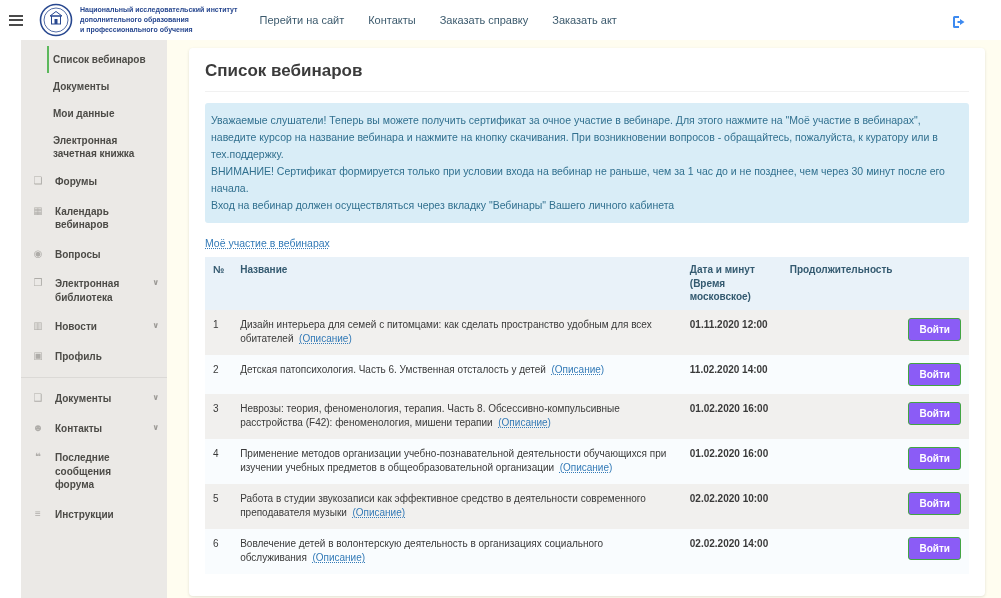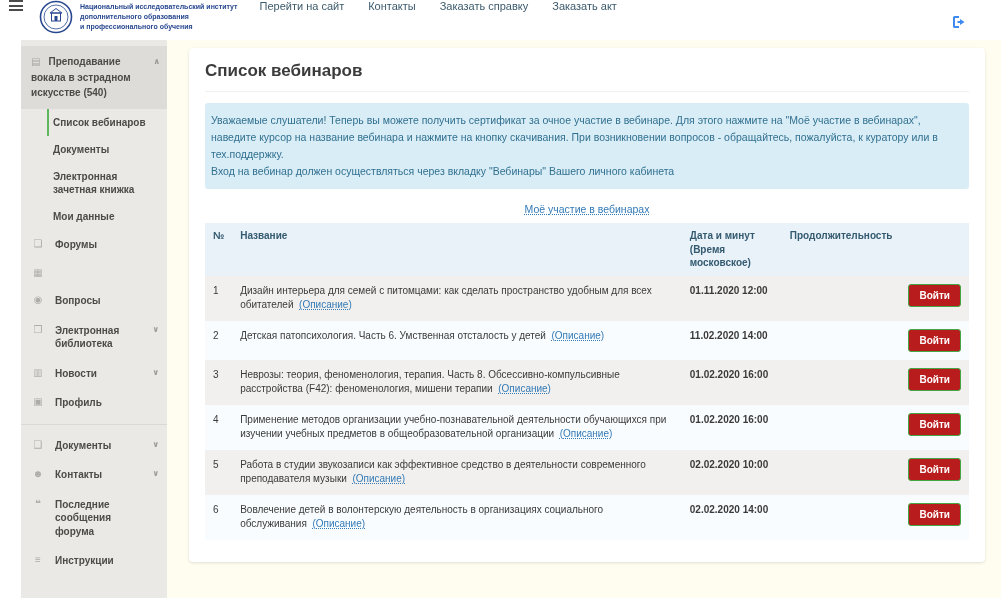--- a/index.html
+++ b/index.html
@@ -4,21 +4,21 @@
 <style>
   * { box-sizing: border-box; }
   html, body { margin:0; padding:0; background:#fff; }
   body {
     width:1001px; min-height:598px;
     font-family:"Liberation Sans","DejaVu Sans",sans-serif;
     -webkit-font-smoothing:antialiased;
   }
 
   
-  .top-header { height:40px; background:#fff; display:flex; align-items:flex-start; padding-left:9px; position:relative; }
+  .top-header { height:40px; background:#fff; display:flex; align-items:center; padding-left:9px; position:relative; }
   .hamburger { width:14px; height:11px; border-top:2px solid #4a4a4a; border-bottom:2px solid #4a4a4a; position:relative; cursor:pointer; flex-shrink:0; }
   .hamburger::after { content:""; position:absolute; left:0; right:0; top:2.5px; height:2px; background:#4a4a4a; }
   .logo { margin-left:16px; display:flex; align-items:center; gap:7px; cursor:pointer; }
   .logo-text div { font-size:7px; font-weight:bold; color:#27478f; line-height:1.45; }
   .header-nav { margin-left:22px; display:flex; gap:24px; }
   .header-nav span { font-size:11px; color:#3c5a6d; cursor:pointer; white-space:nowrap; }
   .logout { position:absolute; right:34px; top:15px; cursor:pointer; line-height:0; }
 
   
   .app-body { display:flex; padding-left:21px; align-items:stretch; min-height:458px; }
@@ -36,33 +36,33 @@
   .menu-item .label { flex:1; line-height:1.35; }
   .menu-item .chev { margin-left:4px; margin-top:1px; }
   .side-divider { border-top:1px solid #dbd9d6; margin:6px 0; }
 
   
   .content { flex:1; background:#fffdf0; padding:8px 16px 36px 22px; }
   .card { background:#fff; border-radius:4px; box-shadow:0 1px 3px rgba(0,0,0,.12); padding:13px 16px 22px; }
   .page-title { font-size:17px; font-weight:bold; color:#3b3b3b; margin:0 0 11px; padding-bottom:10px; border-bottom:1px solid #f1f1f1; }
   .alert { background:#d9edf7; border-radius:3px; padding:9px 6px; color:#31708f; font-size:10.5px; line-height:1.62; }
   .alert p { margin:0; }
-  .participation { text-align:center; margin:10px 0 6px; }
+  .participation { text-align:left; margin:10px 0 6px; }
   .participation a { color:#337ab7; font-size:10.5px; text-decoration:underline dotted; cursor:pointer; }
   .table-title { font-size:15px; font-weight:bold; color:#3b3b3b; margin:4px 0 10px; }
 
   table.webinars { width:100%; border-collapse:collapse; font-size:10px; color:#3a3a3a; }
   .webinars thead th { background:#e9f2f9; color:#345a70; text-align:left; font-size:10px; font-weight:bold; padding:6px 8px; vertical-align:top; line-height:1.35; }
   .col-num { width:26px; } .col-date { width:100px; } .col-dur { width:112px;margin-left:22px; } .col-btn { width:54px; }
   .webinars tbody td { padding:8px; vertical-align:top; line-height:1.45; }
   .webinars tbody tr:nth-child(odd)  { background:#f1f0ee; }
   .webinars tbody tr:nth-child(even) { background:#f9fcfe; }
   td.date { font-weight:bold; white-space:nowrap; }
   a.desc { color:#337ab7; text-decoration:underline dotted; cursor:pointer; white-space:nowrap; }
-  .join { background:#b91c1c; border:1px solid #43a543; color:#fff; font-size:10px; font-weight:bold; padding:5px 10px; border-radius:3px; cursor:pointer; }
+  .join { background:#8b5cf6; border:1px solid #43a543; color:#fff; font-size:10px; font-weight:bold; padding:5px 10px; border-radius:3px; cursor:pointer; }
 </style>
 </head>
 <body>
 
 <div>
 
   <header class="top-header">
     <div class="hamburger"></div>
 
     <div class="logo">
@@ -92,50 +92,47 @@
       <svg width="15" height="14" viewBox="0 0 15 14">
         <path d="M1 2.5 a1.5 1.5 0 0 1 1.5 -1.5 H7 V3 H3 v8 h4 v2 H2.5 A1.5 1.5 0 0 1 1 11.5 Z" fill="#3d8af0"></path>
         <path d="M8 4 L12.5 7 L8 10 V8 H5.5 V6 H8 Z" fill="#3d8af0"></path>
       </svg>
     </span>
   </header>
 
   <div class="app-body">
 
     <aside class="sidebar">
-      <div class="course-header">
-        <span class="icon">▤</span><span>Преподавание вокала в эстрадном искусстве (540)</span>
-        <span class="chev-up">∧</span>
-      </div>
 
       <div>
 
           <div class="sub-item active">
             <span>Список вебинаров</span>
           </div>
           <div class="sub-item">
             <span>Документы</span>
           </div>
           <div class="sub-item">
+            <span>Мои данные</span>
+          </div>
+          <div class="sub-item">
             <span>Электронная зачетная книжка</span>
-          </div>
-          <div class="sub-item">
-            <span>Мои данные</span>
           </div>
         </div>
 
       <nav>
 
       <div class="menu-item">
             <span class="icon">❏</span>
             <span class="label">Форумы</span>
             <span class="chev" style="visibility: hidden;">∨</span>
           </div>
           <div class="menu-item">
             <span class="icon">▦</span>
+            <span class="label">Календарь вебинаров</span>
             <span class="chev" style="visibility: hidden;">∨</span>
           </div>
           <div class="menu-item">
             <span class="icon">◉</span>
             <span class="label">Вопросы</span>
             <span class="chev" style="visibility: hidden;">∨</span>
           </div>
           <div class="menu-item">
             <span class="icon">❐</span>
             <span class="label">Электронная библиотека</span>
@@ -180,20 +177,21 @@
         </nav>
 
     </aside>
 
     <main class="content">
       <div class="card">
         <h1 class="page-title">Список вебинаров</h1>
 
         <div class="alert">
           <p>Уважаемые слушатели! Теперь вы можете получить сертификат за очное участие в вебинаре. Для этого нажмите на "Моё участие в вебинарах", наведите курсор на название вебинара и нажмите на кнопку скачивания. При возникновении вопросов - обращайтесь, пожалуйста, к куратору или в тех.поддержку.</p>
+          <p>ВНИМАНИЕ! Сертификат формируется только при условии входа на вебинар не раньше, чем за 1 час до и не позднее, чем через 30 минут после его начала.</p>
           <p>Вход на вебинар должен осуществляться через вкладку "Вебинары" Вашего личного кабинета</p>
         </div>
 
         <div class="participation">
           <a>Моё участие в вебинарах</a>
         </div>
 
 
         <table class="webinars">
           <thead>

